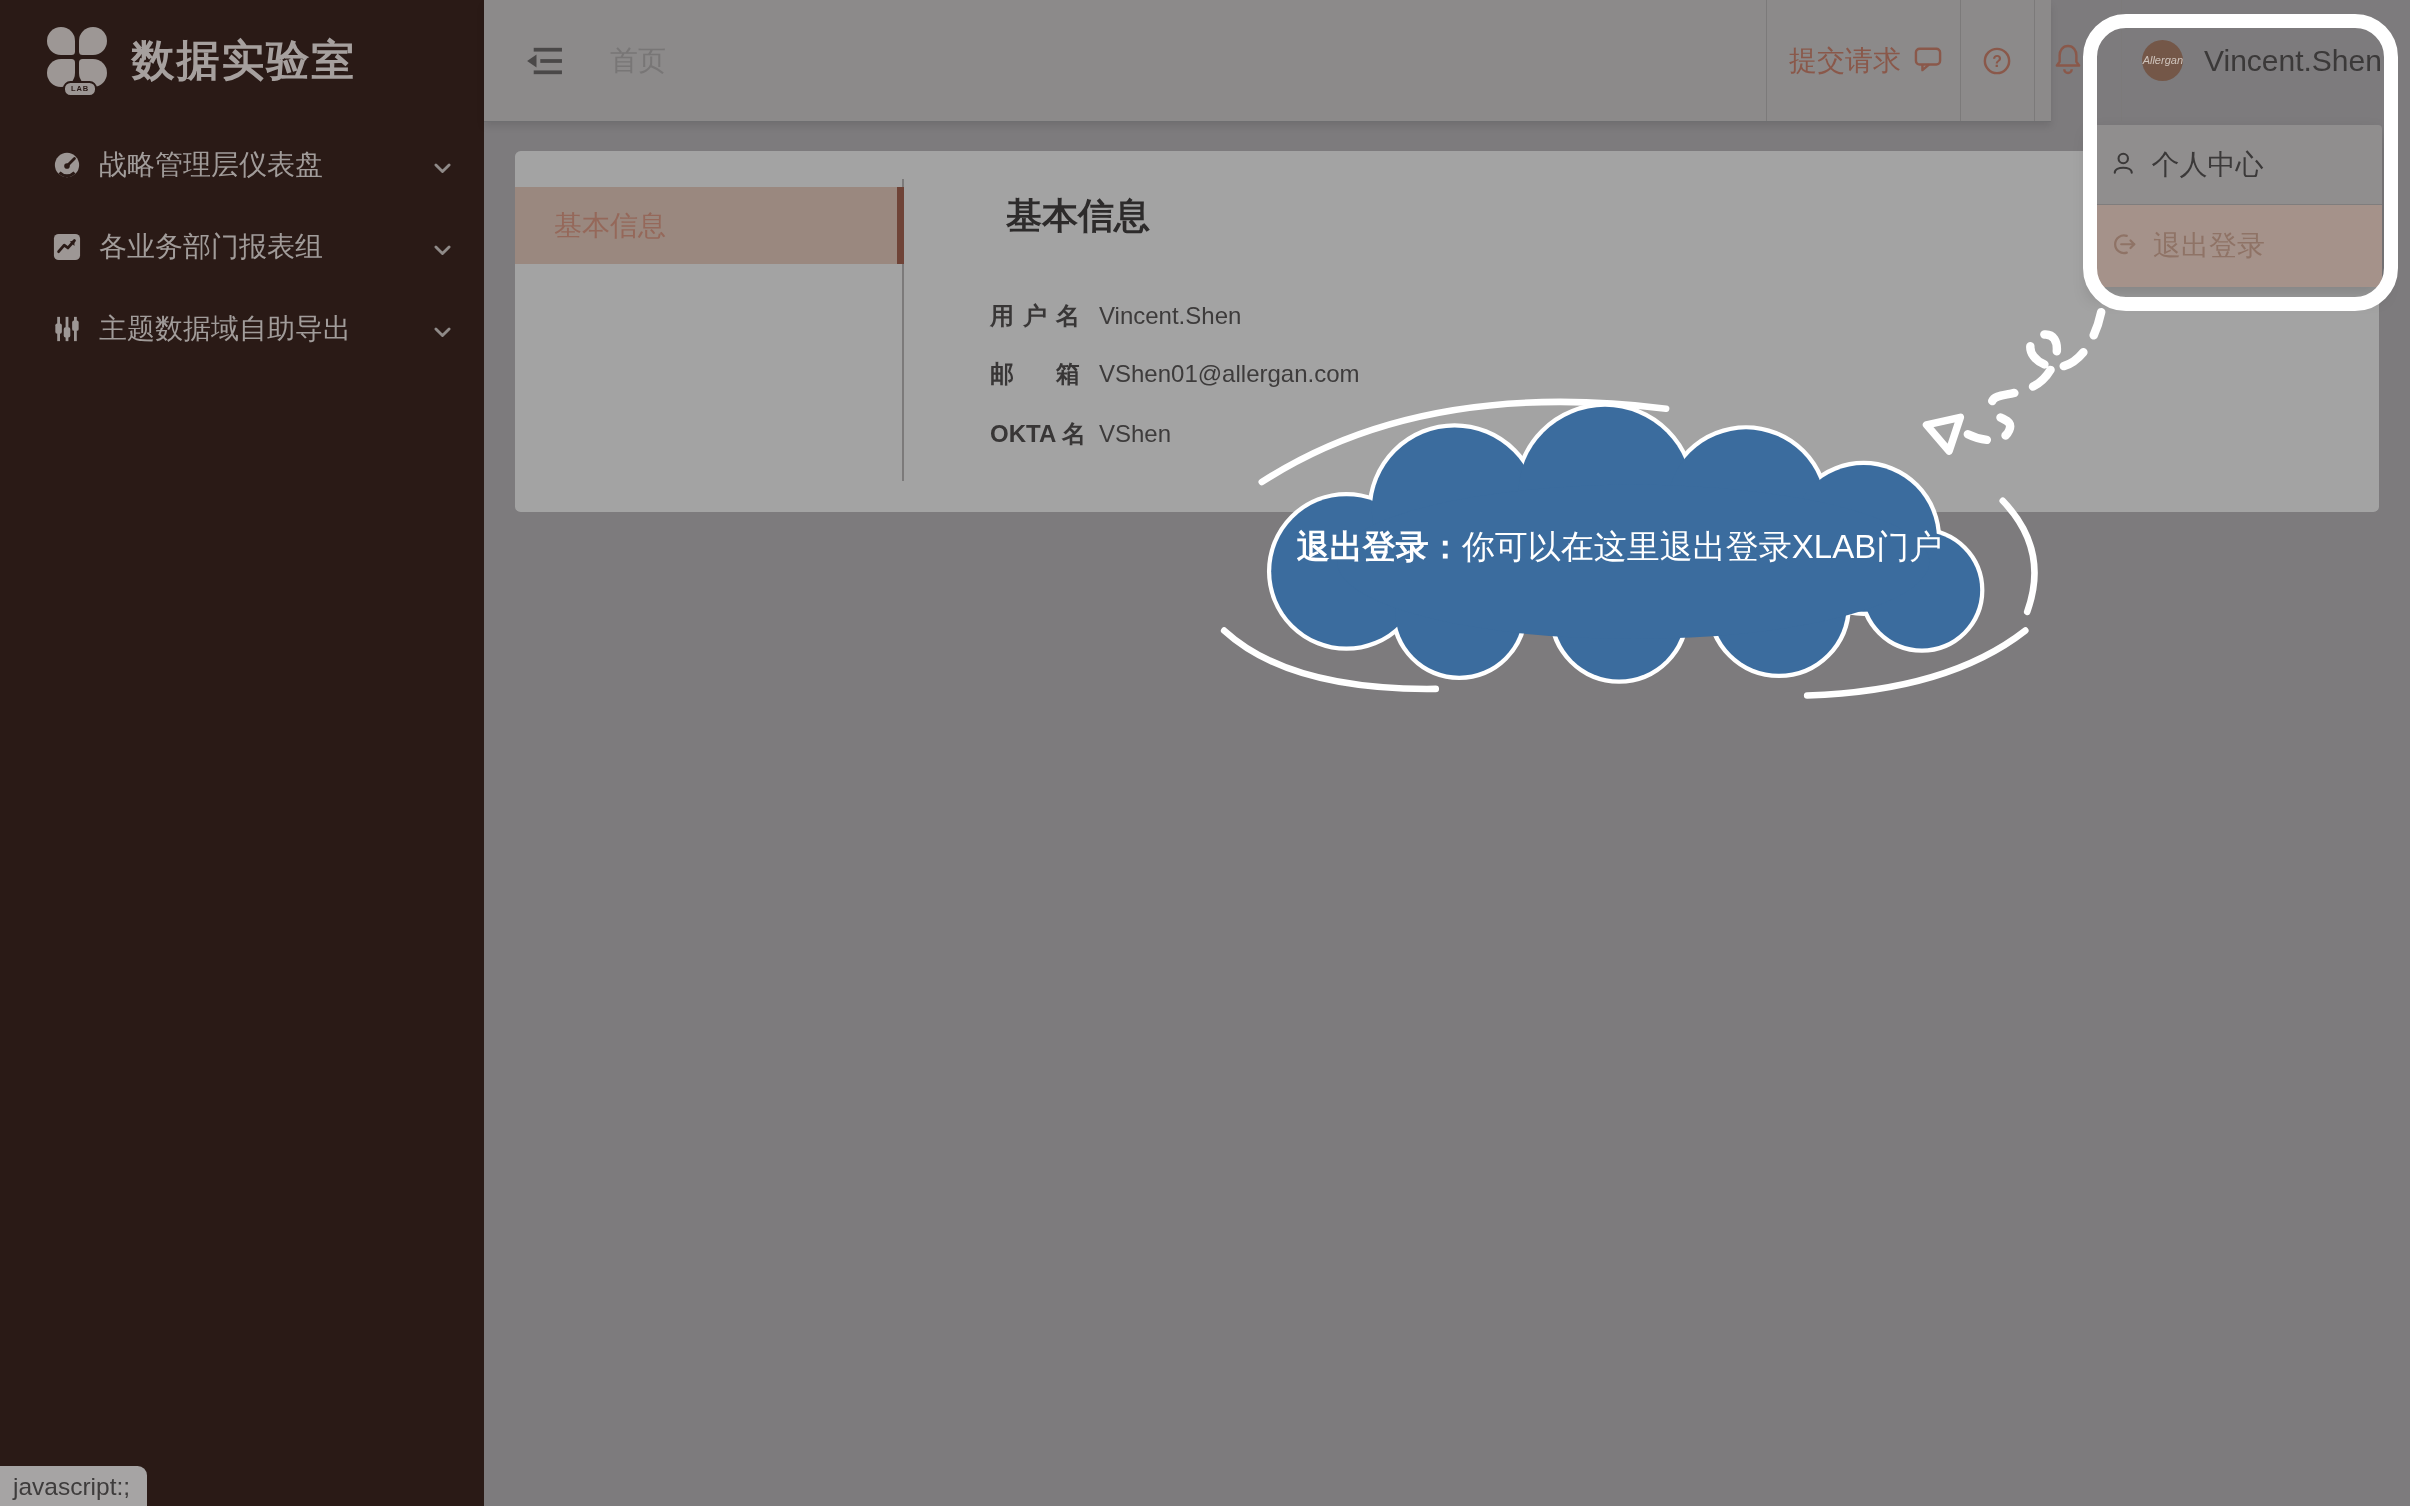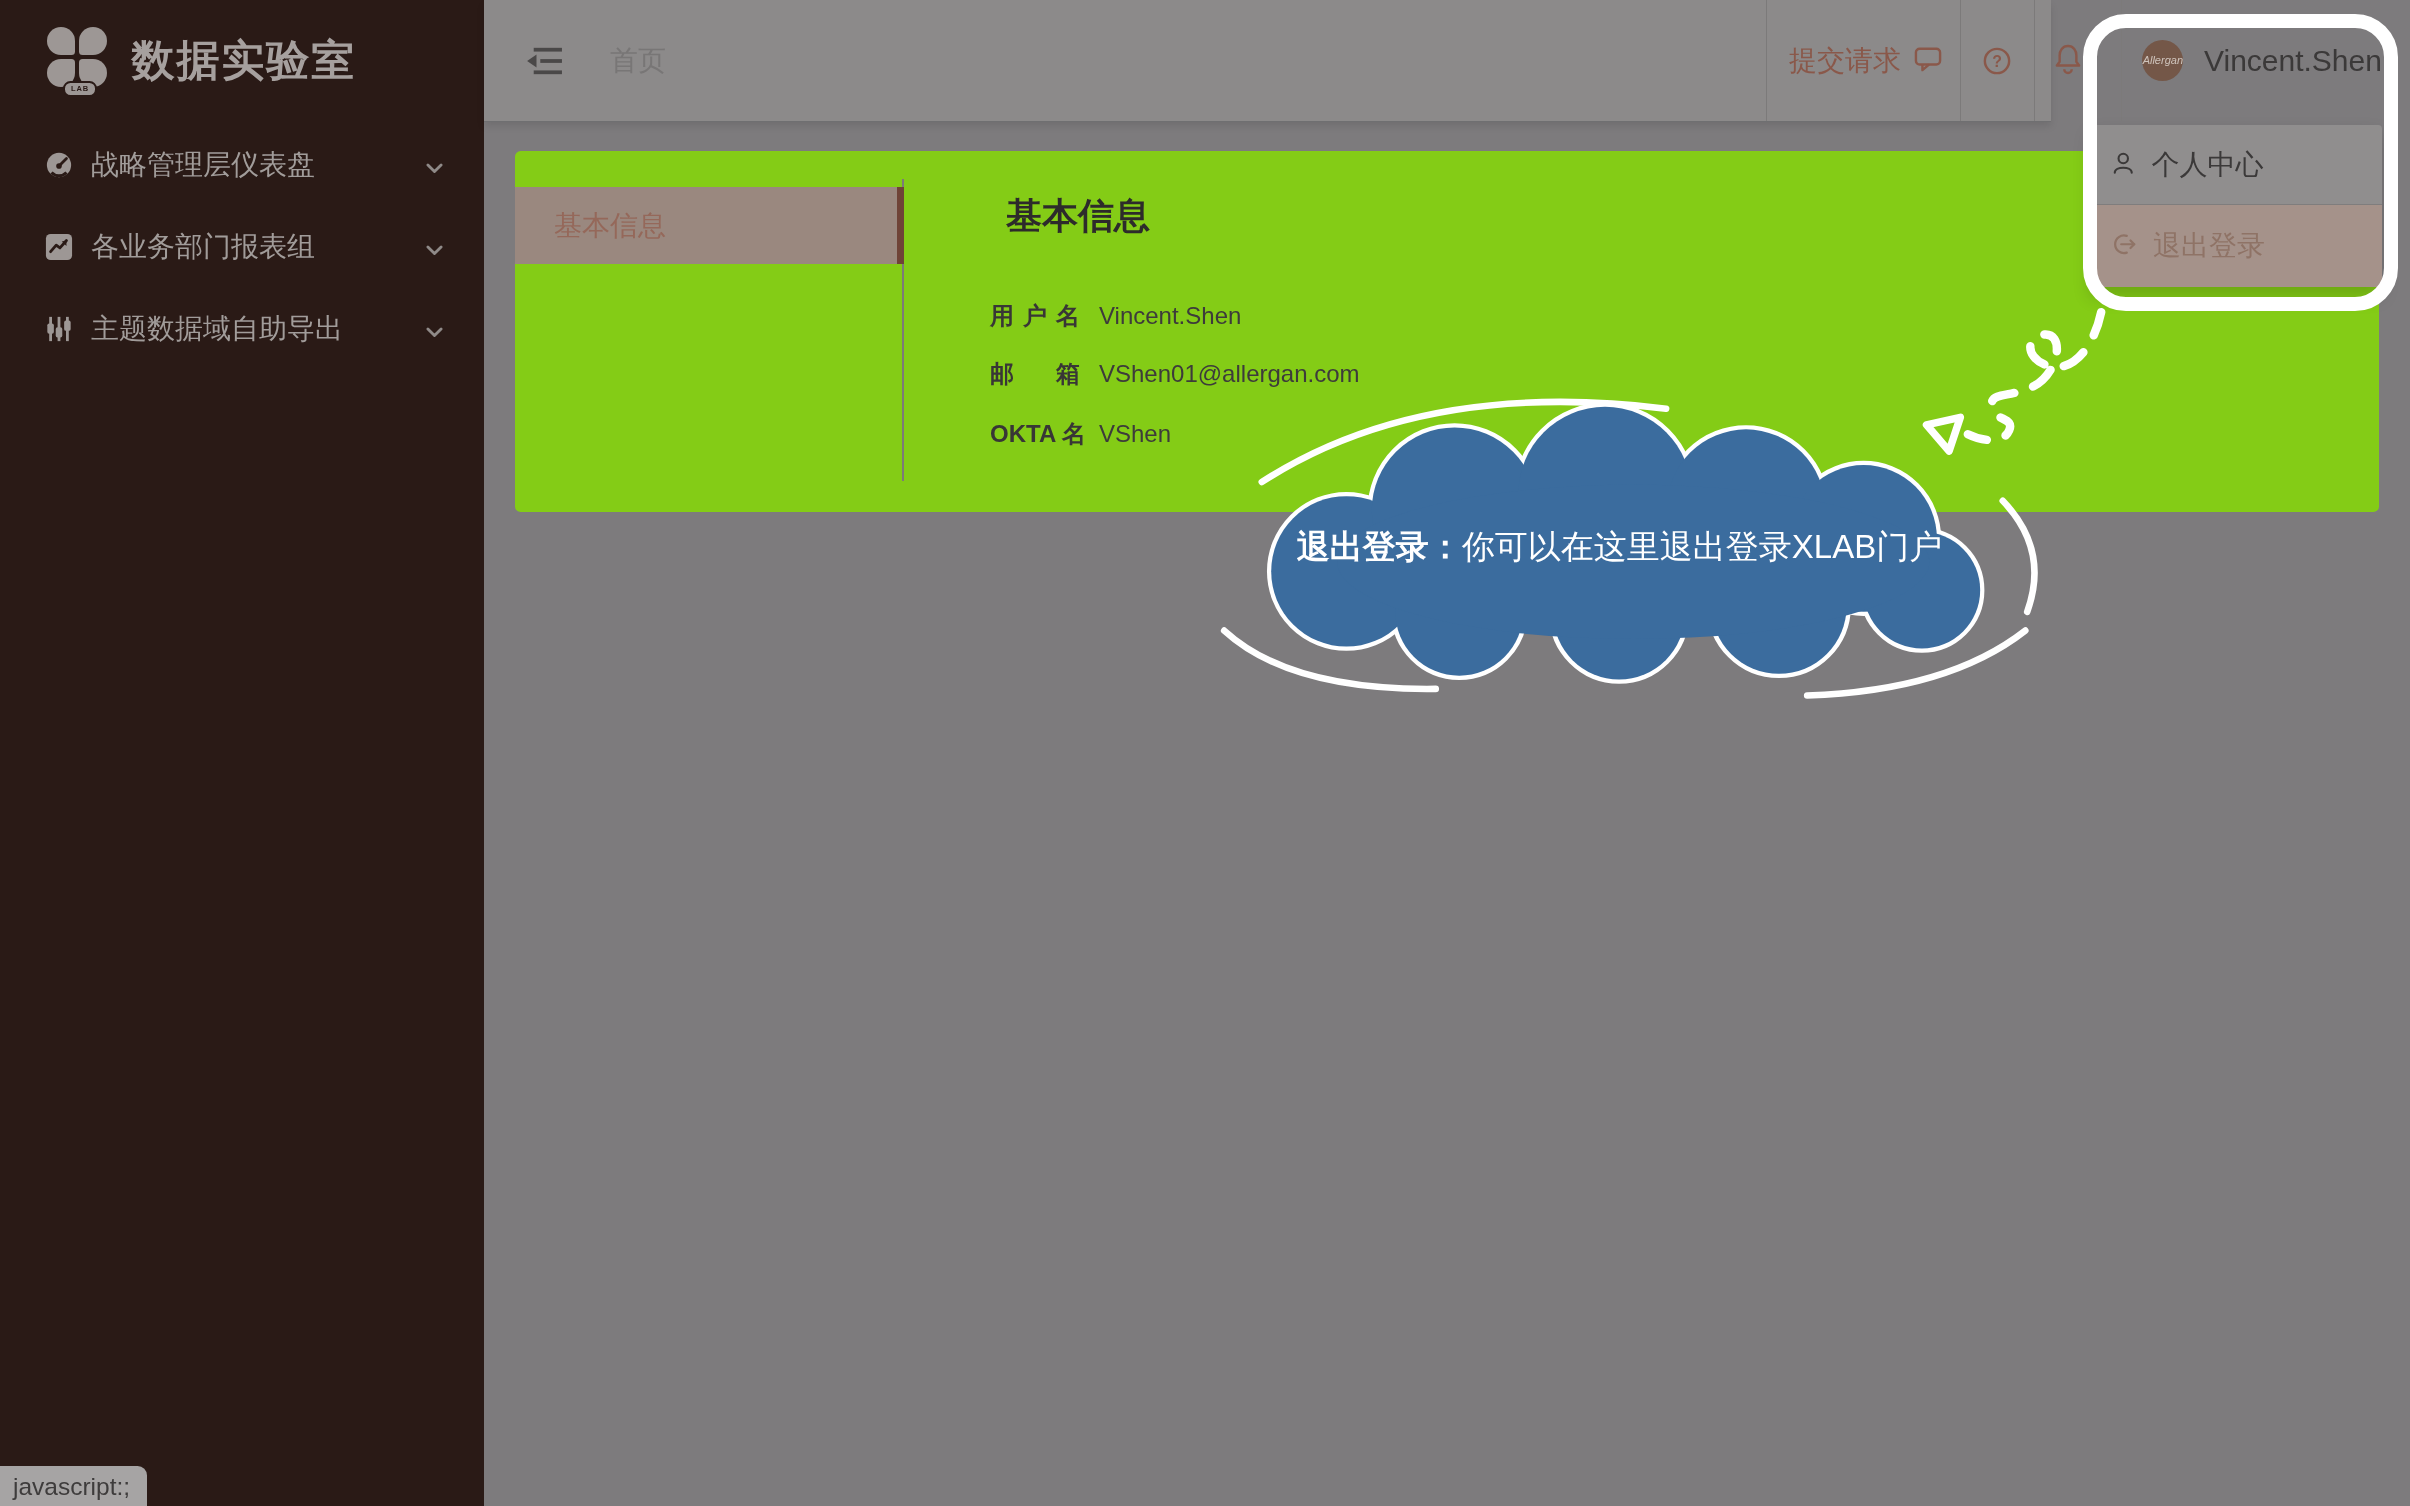--- a/index.html
+++ b/index.html
@@ -15,42 +15,42 @@
   .logo-mark{position:relative;width:62px;height:68px;}
   .petal{position:absolute;width:28px;height:28px;background:#9d9795;}
   .petal.tl{left:0;top:0;border-radius:15px 15px 3.8px 15px;}
   .petal.tr{left:32px;top:0;border-radius:15px 15px 15px 3.8px;}
   .petal.bl{left:0;top:32px;border-radius:15px 3.8px 15px 15px;}
   .petal.br{left:32px;top:32px;border-radius:3.8px 15px 15px 15px;}
   .lab-pill{position:absolute;left:16px;top:54px;width:30px;height:12.2px;background:#9d9795;
     border:2.8px solid #2a1a16;border-radius:7.5px;font-size:7.5px;font-weight:bold;color:#2a1a16;
     text-align:center;line-height:12.2px;letter-spacing:0.9px;}
   .app-title{margin-left:22.6px;font-size:43px;font-weight:bold;color:#a6a09e;letter-spacing:1.9px;white-space:nowrap;}
-  .menu-item{position:absolute;left:0;width:484px;height:56px;display:flex;align-items:center;cursor:pointer;}
+  .menu-item{position:absolute;left:8px;width:484px;height:56px;display:flex;align-items:center;cursor:pointer;}
   .menu-item .mi-icon{position:absolute;left:45px;width:28px;height:28px;}
   .menu-item .mi-label{position:absolute;left:91px;font-size:28px;color:#a19c9a;white-space:nowrap;}
   .menu-item .mi-chev{position:absolute;left:426px;top:23.5px;}
   
   .topbar{position:absolute;left:484px;top:0;width:1567px;height:121px;background:#8c8a8a;
     border-bottom:0.9px solid #6f6f71;box-shadow:0 4.7px 7.5px rgba(0,0,0,0.10);z-index:10;}
   .collapse-btn{position:absolute;left:41px;top:45px;cursor:pointer;}
   .breadcrumb{position:absolute;left:126px;top:0;height:121px;line-height:121px;font-size:28px;color:#787676;}
   .tb-divider{position:absolute;top:0;width:0.9px;height:121px;background:#7c7a7a;}
   .tb-d1{left:1282px;} .tb-d2{left:1476px;} .tb-d3{left:1550px;} .tb-d4{left:1637px;}
   .submit-req{position:absolute;left:1305px;top:0;height:121px;display:flex;align-items:center;cursor:pointer;color:#8a584a;}
   .submit-req .sr-label{font-size:28px;}
   .submit-req .sr-icon{margin-left:13px;}
   .help-btn{position:absolute;left:1499px;top:47px;cursor:pointer;}
   .bell-btn{position:absolute;left:1571px;top:43px;cursor:pointer;}
   .user-entry{position:absolute;left:1658px;top:0;height:121px;display:flex;align-items:center;cursor:pointer;}
   .avatar{width:41px;height:41px;border-radius:50%;background:#745748;color:#cfc4bc;
     font-size:11px;text-align:right;line-height:41px;font-style:italic;}
   .user-name{margin-left:21px;font-size:30px;color:#3b3939;}
   
-  .card{position:absolute;left:515px;top:151px;width:1864px;height:361px;background:#84cc16;border-radius:5.6px;z-index:11;}
+  .card{position:absolute;left:515px;top:151px;width:1864px;height:361px;background:#a3a3a3;border-radius:5.6px;z-index:11;}
   .pane-divider{position:absolute;left:387px;top:28px;width:1.9px;height:302px;background:#7c7a7a;}
   .tab{position:absolute;left:0;width:389px;height:77px;line-height:77px;cursor:pointer;font-size:28px;padding-left:39px;box-sizing:border-box;}
   .tab.active{top:36px;background:#9a887f;border-right:7.5px solid #6f4337;color:#95685a;}
   .tab.plain{top:113px;color:#3c3a3a;}
   .content-head{position:absolute;left:491px;top:41px;font-size:36px;font-weight:bold;color:#2d2b2b;margin:0;}
   .field-row{position:absolute;left:475px;height:38px;line-height:38px;font-size:24px;white-space:nowrap;}
   .fr1{top:146px;} .fr2{top:204px;} .fr3{top:264px;}
   .field-label{display:inline-block;width:90px;font-weight:bold;color:#383636;
     text-align:justify;text-align-last:justify;vertical-align:top;}
   .field-value{margin-left:19px;color:#3d3b3b;}

